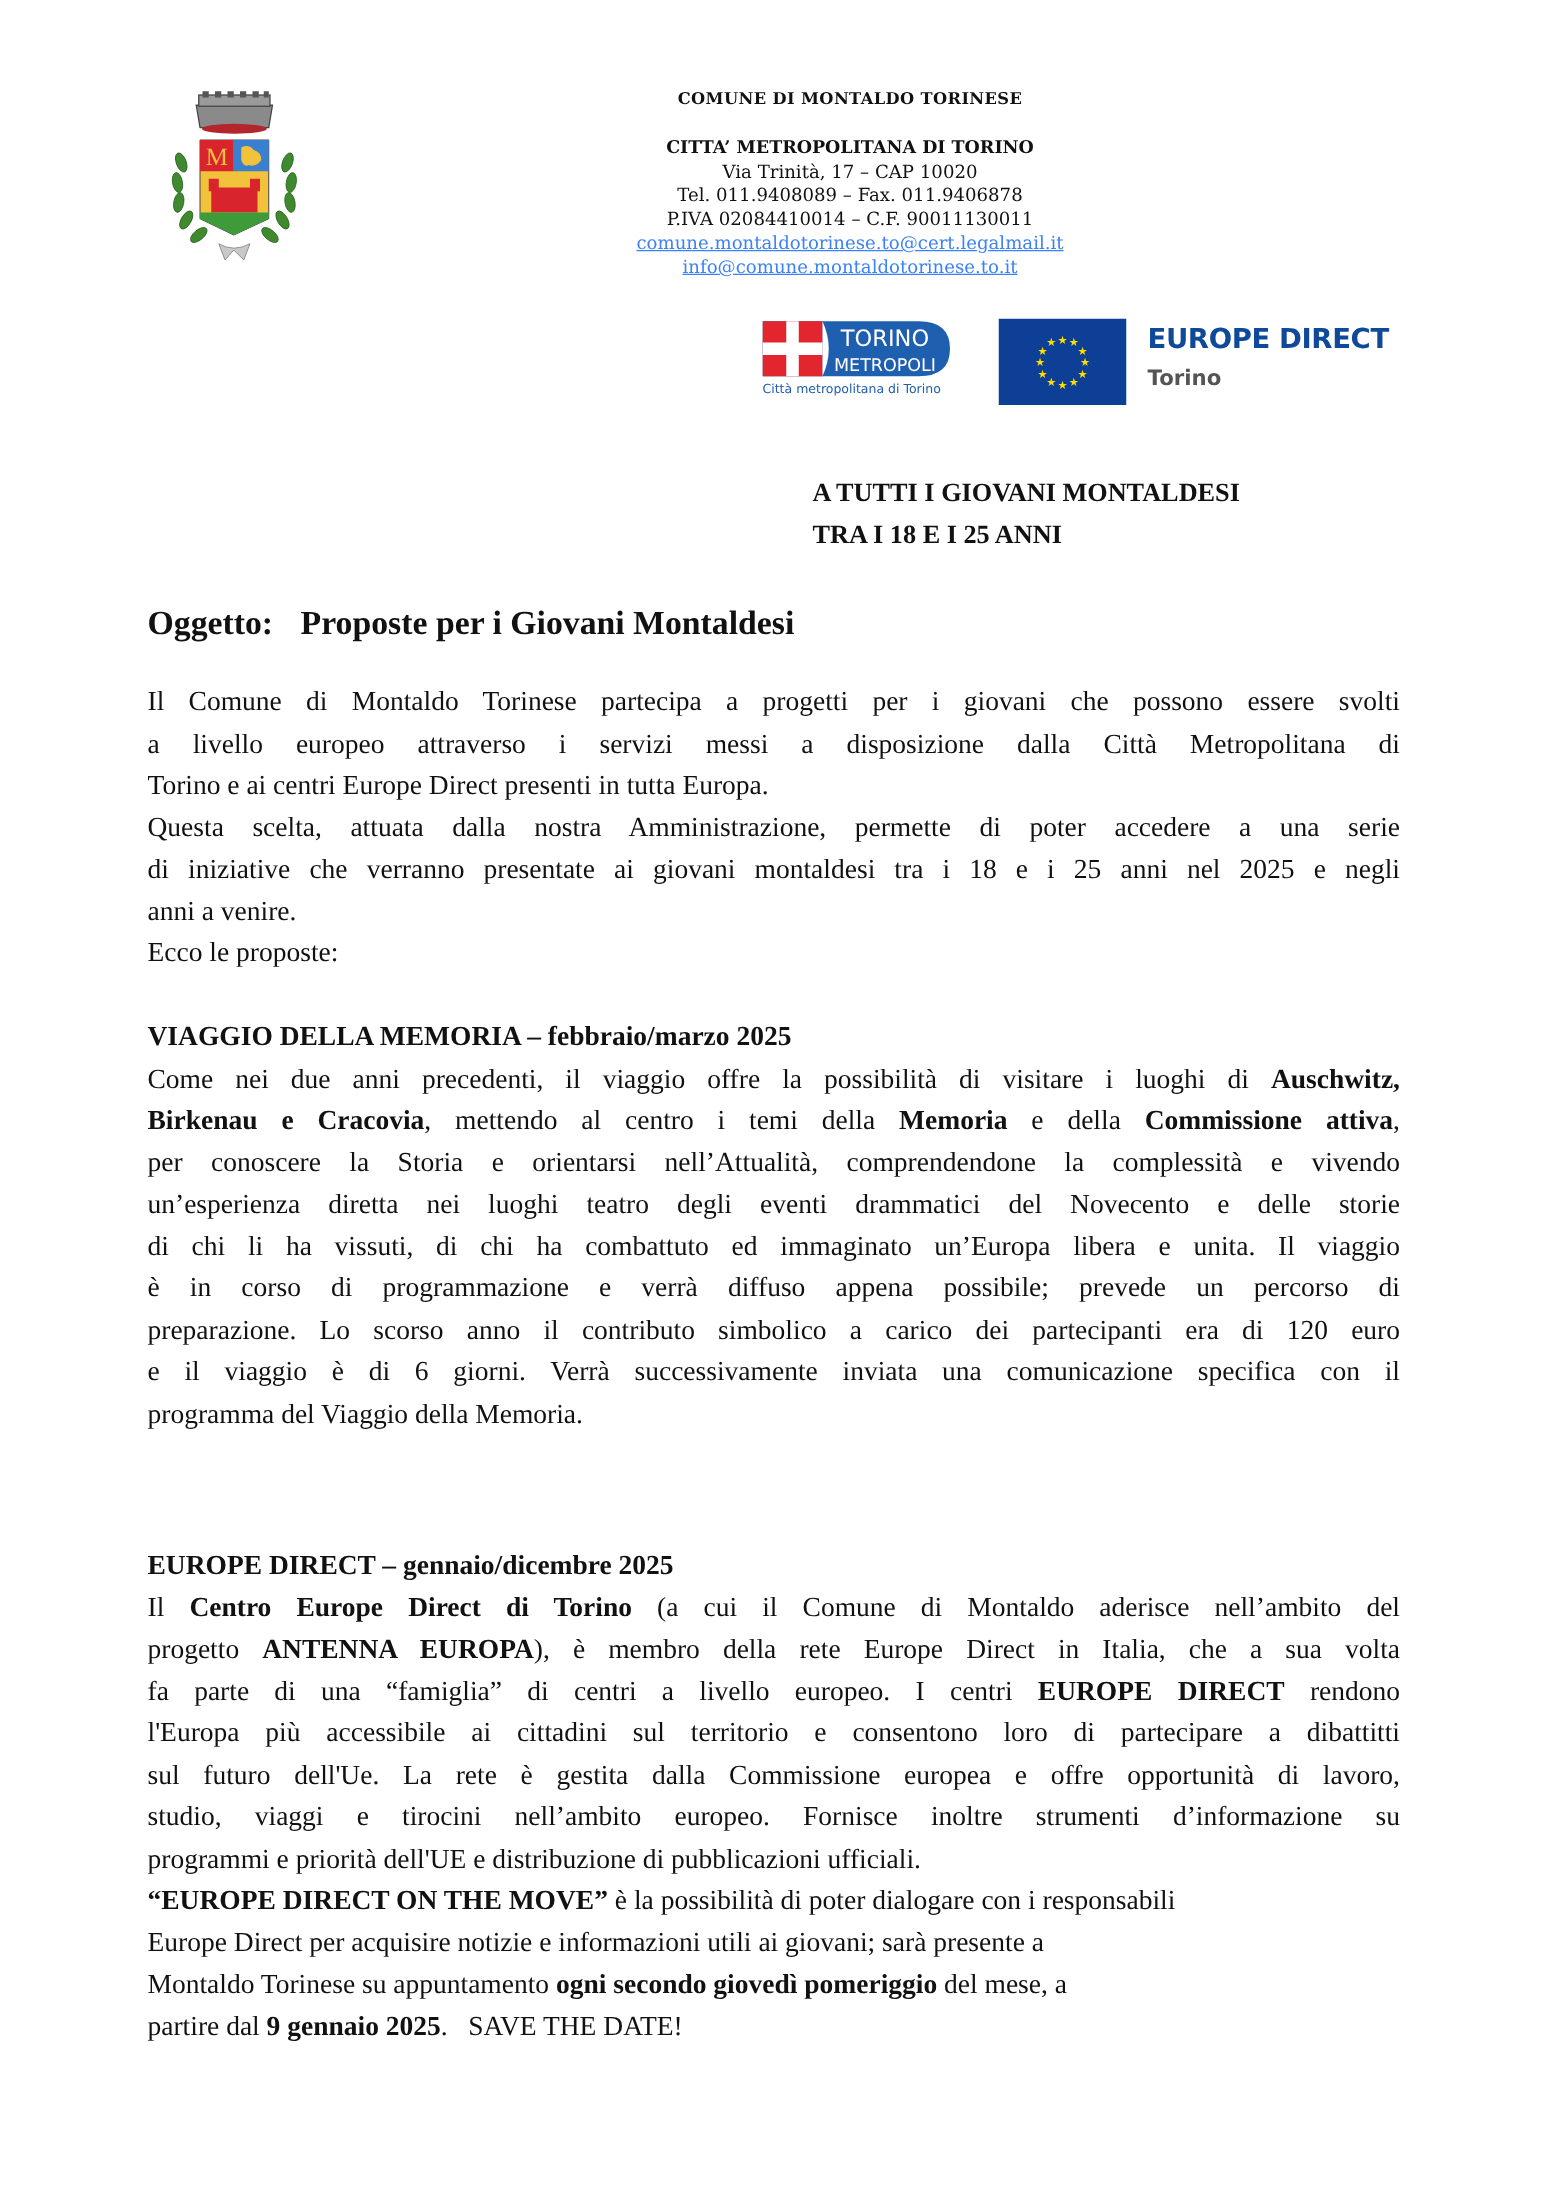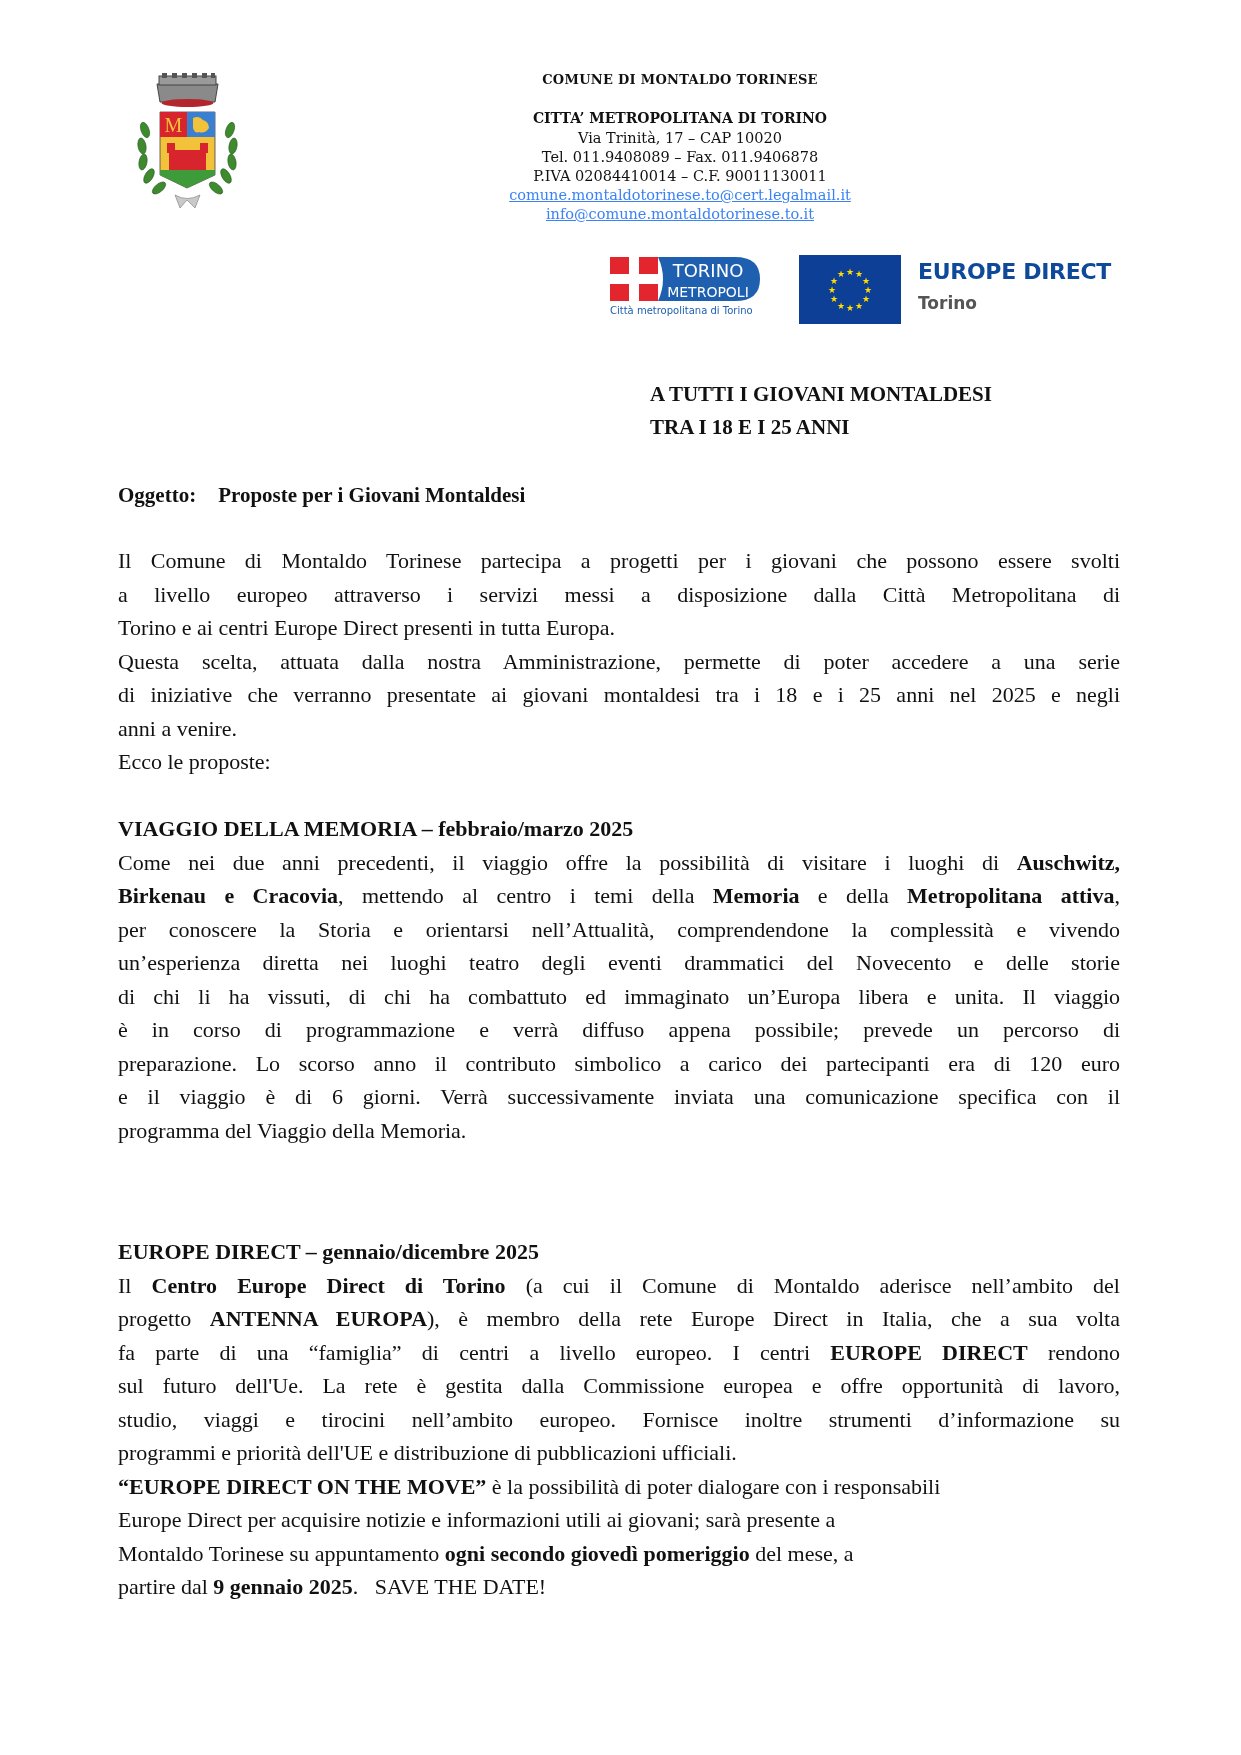--- a/index.html
+++ b/index.html
@@ -12,21 +12,21 @@
   .hdr-sub { top:110px; font-size:14px; font-weight:bold; font-family:"DejaVu Serif", serif; }
   .hdr-line { font-size:14.5px; font-family:"DejaVu Serif", serif; line-height:19px; }
   .hdr-link { color:#3b82f6; text-decoration:underline; }
   
   .logo-torino { left:610px; top:255px; width:155px; height:62px; }
   .eu-flag { left:799px; top:255px; width:102px; height:69px; background:#0d3f97; }
   .ed-title { left:918px; top:259px; font-family:"DejaVu Sans", sans-serif; font-weight:bold; font-size:22px; color:#0f4a9a; letter-spacing:-0.3px; }
   .ed-sub { left:918px; top:293px; font-family:"DejaVu Sans", sans-serif; font-weight:bold; font-size:17px; color:#555; }
   
   .recip { left:650px; font-size:21px; font-weight:bold; }
-  .oggetto { left:118px; top:483px; font-size:21px; font-weight:bold; }
+  .oggetto { left:118px; top:483px; font-size:27px; font-weight:bold; }
   .oggetto .lbl { margin-right:22px; }
   .para { left:118px; width:1002px; font-size:22px; line-height:33.5px; text-align:justify; }
   .line { display:block; text-align:justify; text-align-last:justify; white-space:nowrap; }
   .line.last { text-align-last:left; }
   .sec-title { font-weight:bold; }
   b { font-weight:bold; }
 </style>
 </head>
 <body>
 
@@ -129,35 +129,36 @@
   <span class="line last">Torino e ai centri Europe Direct presenti in tutta Europa.</span>
   <span class="line">Questa scelta, attuata dalla nostra Amministrazione, permette di poter accedere a una serie</span>
   <span class="line">di iniziative che verranno presentate ai giovani montaldesi tra i 18 e i 25 anni nel 2025 e negli</span>
   <span class="line last">anni a venire.</span>
   <span class="line last">Ecco le proposte:</span>
 </div>
 
 <div class="abs para" style="top:812px;">
   <span class="line last sec-title">VIAGGIO DELLA MEMORIA – febbraio/marzo 2025</span>
   <span class="line"><span>Come nei due anni precedenti, il viaggio offre la possibilità di visitare i luoghi di </span><b>Auschwitz,</b></span>
-  <span class="line"><b>Birkenau e Cracovia</b><span>, mettendo al centro i temi della </span><b>Memoria</b><span> e della </span><b>Metropolitana attiva</b><span>,</span></span>
+  <span class="line"><b>Birkenau e Cracovia</b><span>, mettendo al centro i temi della </span><b>Memoria</b><span> e della </span><b>Commissione attiva</b><span>,</span></span>
   <span class="line">per conoscere la Storia e orientarsi nell’Attualità, comprendendone la complessità e vivendo</span>
   <span class="line">un’esperienza diretta nei luoghi teatro degli eventi drammatici del Novecento e delle storie</span>
   <span class="line">di chi li ha vissuti, di chi ha combattuto ed immaginato un’Europa libera e unita. Il viaggio</span>
   <span class="line">è in corso di programmazione e verrà diffuso appena possibile; prevede un percorso di</span>
   <span class="line">preparazione. Lo scorso anno il contributo simbolico a carico dei partecipanti era di 120 euro</span>
   <span class="line">e il viaggio è di 6 giorni. Verrà successivamente inviata una comunicazione specifica con il</span>
   <span class="line last">programma del Viaggio della Memoria.</span>
 </div>
 
 <div class="abs para" style="top:1235px;">
   <span class="line last sec-title">EUROPE DIRECT – gennaio/dicembre 2025</span>
   <span class="line"><span>Il </span><b>Centro Europe Direct di Torino</b><span> (a cui il Comune di Montaldo aderisce nell’ambito del</span></span>
   <span class="line"><span>progetto </span><b>ANTENNA EUROPA</b><span>), è membro della rete Europe Direct in Italia, che a sua volta</span></span>
   <span class="line"><span>fa parte di una “famiglia” di centri a livello europeo. I centri </span><b>EUROPE DIRECT</b><span> rendono</span></span>
+  <span class="line">l'Europa più accessibile ai cittadini sul territorio e consentono loro di partecipare a dibattitti</span>
   <span class="line">sul futuro dell'Ue. La rete è gestita dalla Commissione europea e offre opportunità di lavoro,</span>
   <span class="line">studio, viaggi e tirocini nell’ambito europeo. Fornisce inoltre strumenti d’informazione su</span>
   <span class="line last">programmi e priorità dell'UE e distribuzione di pubblicazioni ufficiali.</span>
   <span class="line last"><b>“EUROPE DIRECT ON THE MOVE”</b><span> è la possibilità di poter dialogare con i responsabili</span></span>
   <span class="line last">Europe Direct per acquisire notizie e informazioni utili ai giovani; sarà presente a</span>
   <span class="line last"><span>Montaldo Torinese su appuntamento </span><b>ogni secondo giovedì pomeriggio</b><span> del mese, a</span></span>
   <span class="line last" style="white-space:pre;"><span>partire dal </span><b>9 gennaio 2025</b><span>.   SAVE THE DATE!</span></span>
 </div>
 
 </body></html>

